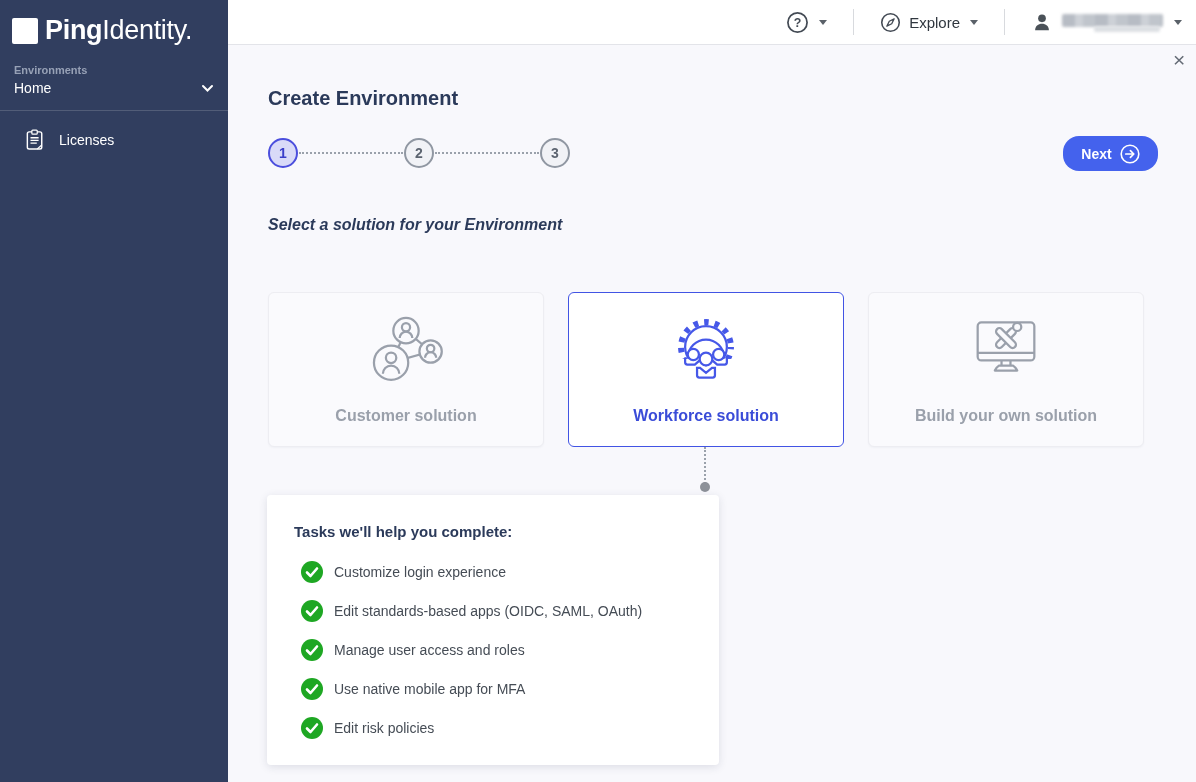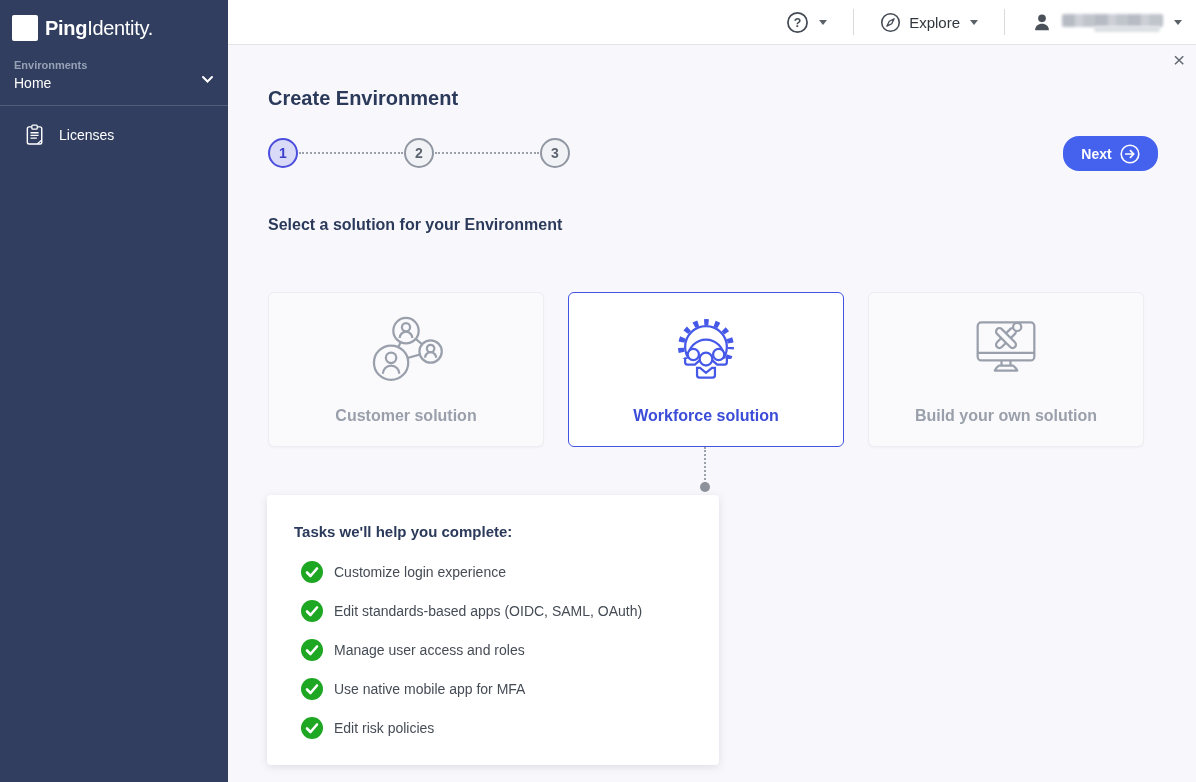--- a/index.html
+++ b/index.html
@@ -3,25 +3,25 @@
 <meta charset="utf-8">
 <style>
   * { margin:0; padding:0; box-sizing:border-box; }
   html,body { width:1196px; height:782px; overflow:hidden; }
   body { font-family:"Liberation Sans", sans-serif; background:#f8f8fc; position:relative; }
 
   
   .sidebar { position:absolute; left:0; top:0; width:228px; height:782px; background:#313e5f; color:#fff; }
   .logo-row { display:flex; align-items:center; gap:7px; padding:15px 12px 10px 12px; }
   .logo-mark { width:26px; height:26px; background:#fff; border-radius:2px; }
-  .logo-text { font-size:20px; letter-spacing:-0.3px; color:#fff; white-space:nowrap; }
+  .logo-text { font-size:27px; letter-spacing:-0.3px; color:#fff; white-space:nowrap; }
   .logo-text b { font-weight:700; }
   .env-block { padding:8px 14px 14px 14px; }
   .env-label { font-size:11px; color:#97a1b6; margin-bottom:4px;font-weight:bold; }
-  .env-row { display:flex; justify-content:space-between; cursor:pointer; }
+  .env-row { display:flex; align-items:center; justify-content:space-between; cursor:pointer; }
   .env-name { font-size:14px; color:#fff; }
   .side-divider { border-top:1px solid rgba(255,255,255,0.16); }
   .nav-item { display:flex; align-items:center; gap:15px; height:46px; padding-left:26px; cursor:pointer; margin-top:6px; }
   .nav-item .label { font-size:14px; color:#fff; }
 
   
   .topbar { position:absolute; left:228px; top:0; width:968px; height:45px; background:#fff; border-bottom:1px solid #e3e4e9; display:flex; align-items:center; justify-content:flex-end; }
   .tb-group { display:flex; align-items:center; gap:8px; padding:0 26px; height:100%; cursor:pointer; }
   .tb-group.account { padding-right:14px; gap:9px; }
   .tb-divider { width:1px; height:26px; background:#d8dade; }
@@ -41,21 +41,21 @@
   .step-circle { width:30px; height:30px; border-radius:50%; display:flex; align-items:center; justify-content:center;
     font-size:14px; font-weight:700; cursor:pointer; }
   .step-circle.active { background:#d9daf8; border:2px solid #4b4edd; color:#3a3ec9; }
   .step-circle.inactive { background:#f1f2f6; border:2px solid #9097a2; color:#5c6470; }
   .step-connector { width:104px; border-top:2px dotted #9aa1ab; margin:0 1px; }
 
   .next-btn { position:absolute; left:835px; top:91px; width:95px; height:35px; background:#4462ed; border:none; border-radius:16px;
     color:#fff; font-size:14px; font-weight:700; display:flex; align-items:center; justify-content:center; gap:8px; cursor:pointer;
     font-family:"Liberation Sans", sans-serif; }
 
-  .section-heading { position:absolute; left:40px; top:171px; font-size:16px; font-weight:700; color:#2b3a5a; }
+  .section-heading { position:absolute; left:40px; top:171px; font-size:16px; font-weight:700; color:#2b3a5a;font-style:italic; }
 
   .cards-row { position:absolute; left:40px; top:247px; display:flex; gap:24px; }
   .sol-card { width:276px; height:155px; border-radius:6px; display:flex; flex-direction:column; align-items:center;
     justify-content:center; gap:16px; cursor:pointer; }
   .sol-card.plain { background:#fafafd; border:1px solid #ededf2; box-shadow:0 1px 2px rgba(30,40,70,0.04); }
   .sol-card.selected { background:#ffffff; border:1px solid #4254e4; }
   .sol-card .card-label { font-size:16px; font-weight:700; margin-top:2px; }
   .sol-card.plain .card-label { color:#9aa0ab; }
   .sol-card.selected .card-label { color:#3a4cd8; }
 

